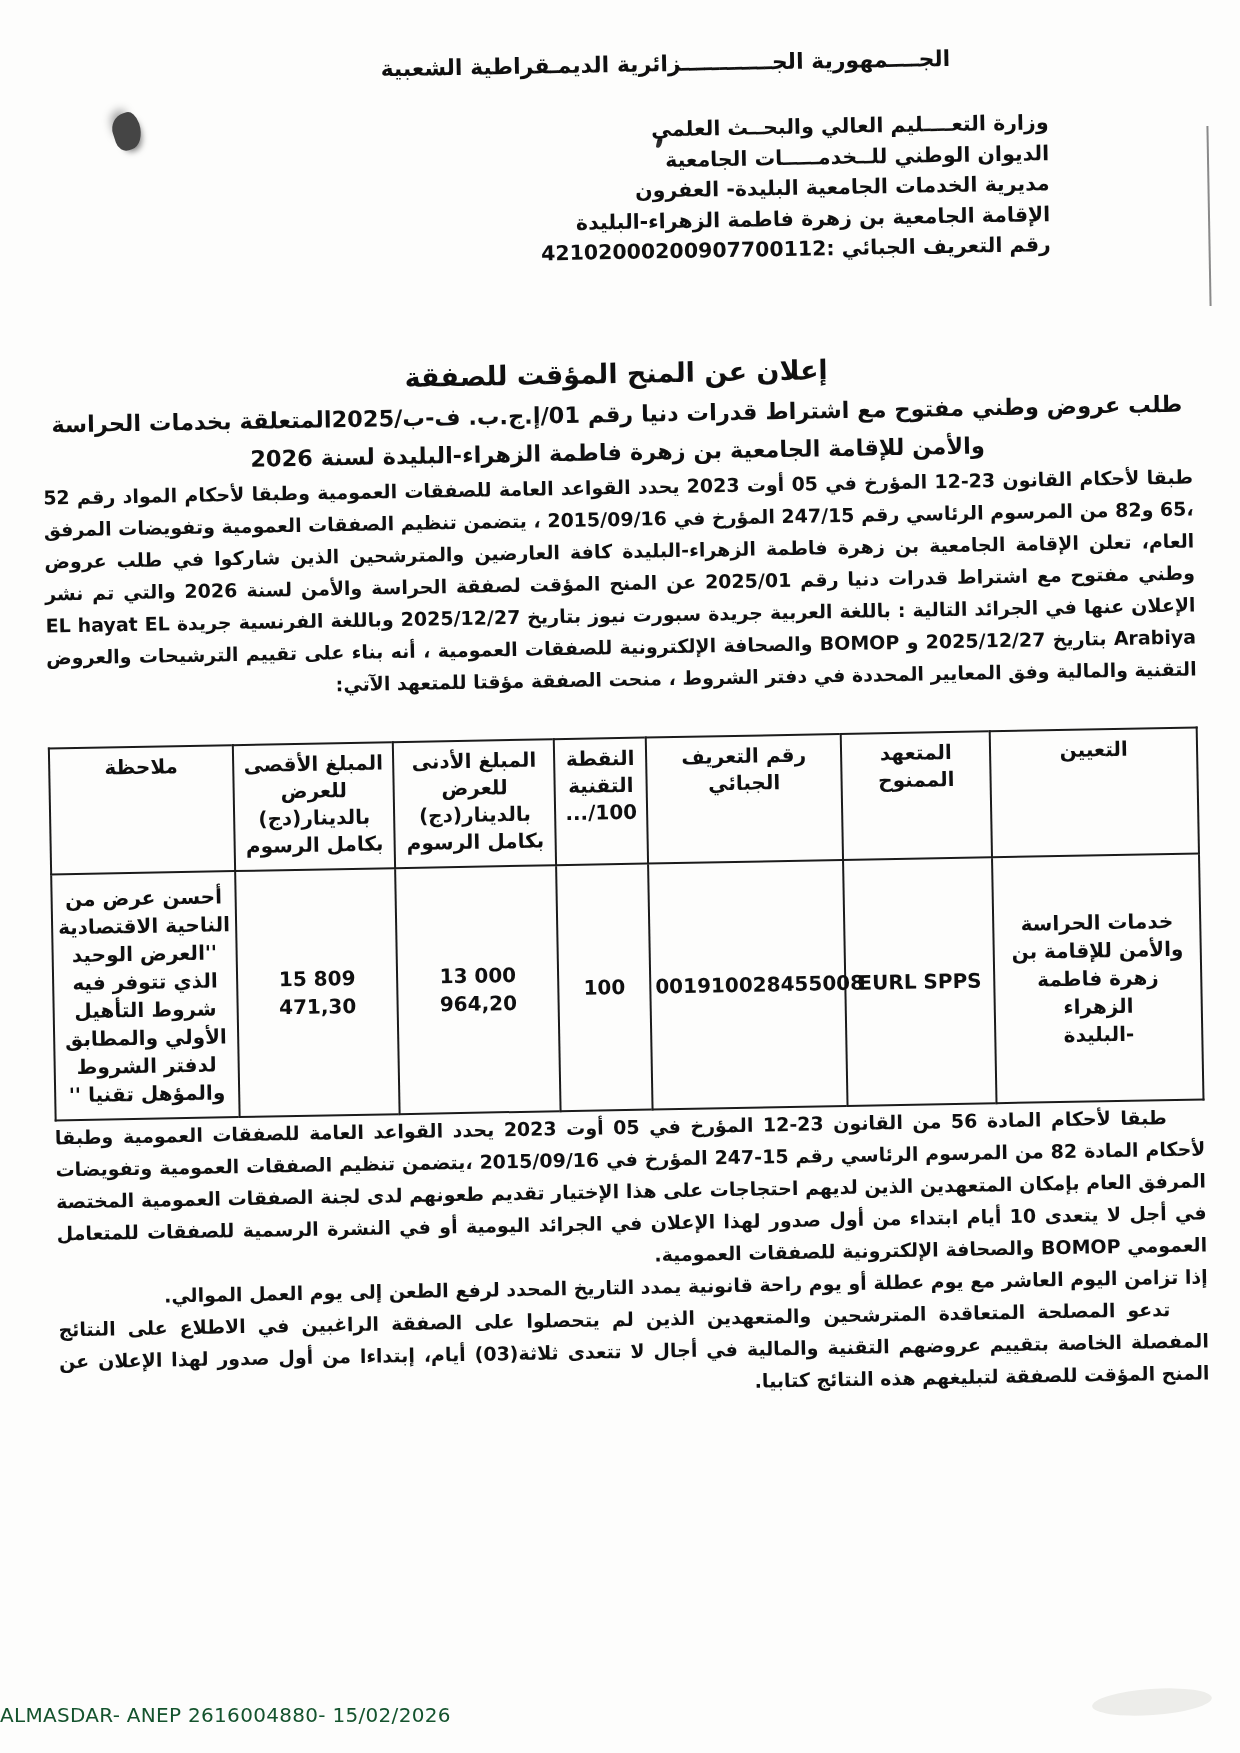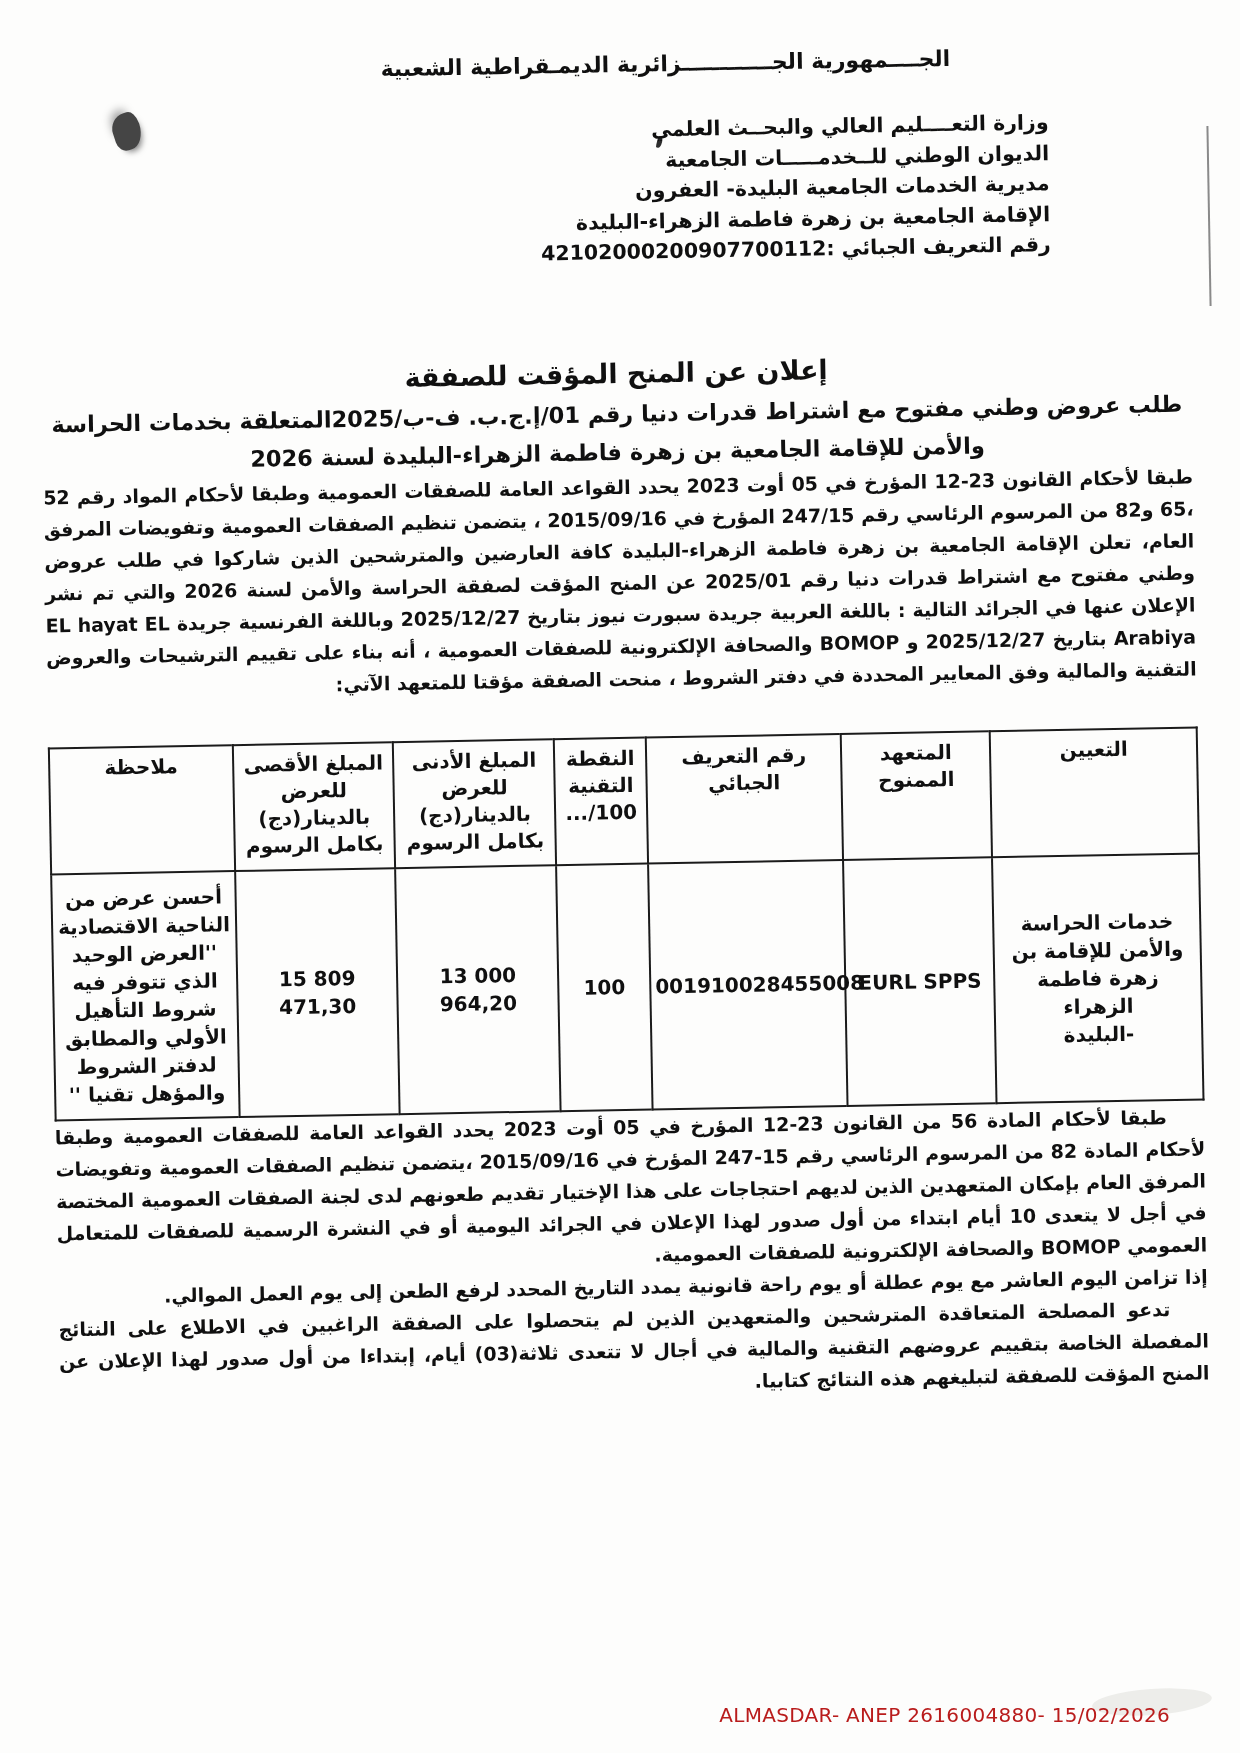--- a/index.html
+++ b/index.html
@@ -81,24 +81,24 @@
     line-height:28px;
     height:232px;
   }
   td.pre{white-space:pre-line;}
   td.cell-designation{vertical-align:top;padding-top:10px;font-size:20px;}
   td.cell-note{font-size:19px;line-height:27.5px;}
   .ltr{direction:ltr;unicode-bidi:embed;}
   .p2a{margin-top:14px;}
   .footer{
     position:absolute;left:0;right:70px;bottom:26px;
-    text-align:right;
+    text-align:left;
     direction:ltr;
     font-size:20px;font-weight:400;
-    color:#b91c1c;
+    color:#14532d;
     letter-spacing:.3px;
   }
   
   .ink-blot{
     position:absolute;left:113px;top:113px;width:28px;height:37px;
     background:#454545;
     border-radius:65% 35% 60% 40% / 50% 45% 68% 35%;
     transform:rotate(-18deg);
     box-shadow:-4px -10px 10px -6px #9a9a9a, 3px 6px 6px -4px #777;
   }

